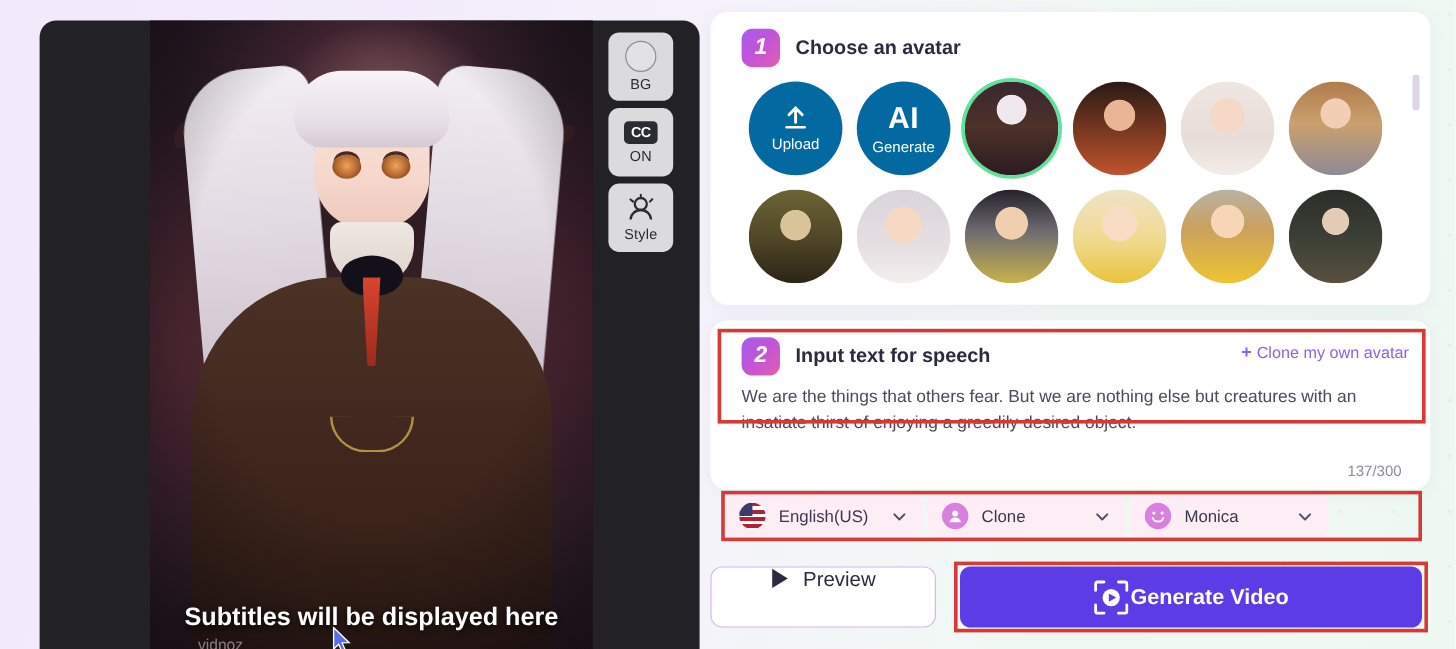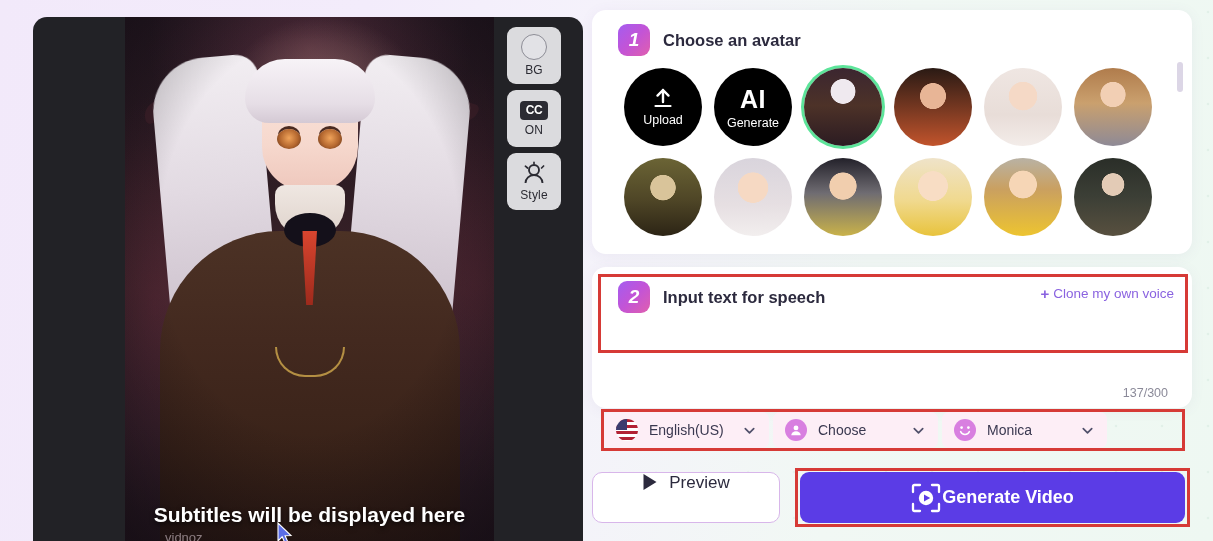--- a/index.html
+++ b/index.html
@@ -190,21 +190,21 @@
     column-gap: 0; row-gap: 10px;
   }
   .av-cell { width: 90px; height: 80px; display: flex; justify-content: center; }
   .av {
     width: 78px; height: 78px; border-radius: 50%;
     overflow: hidden; cursor: pointer; position: relative;
     display: flex; flex-direction: column;
     align-items: center; justify-content: center;
   }
   .av.action {
-    background: #000000; color: #fff;
+    background: #0369a1; color: #fff;
   }
   .av .act-label { font-size: 12.5px; margin-top: 2px; }
   .av .ai-text { font-size: 25px; font-weight: 700; letter-spacing: .5px; }
   .av.selected { box-shadow: 0 0 0 3px #5de49a; }
   .scroll-track {
     position: absolute; right: 9px; top: 52px;
     width: 6px; height: 182px; border-radius: 3px; background: transparent;
   }
   .scroll-thumb {
     width: 6px; height: 30px; border-radius: 3px;
@@ -399,23 +399,24 @@
 </div>
 
 <div class="card" id="speech-card">
   <div class="step-head">
     <div class="step-badge">2</div>
     <div class="step-title">Input text for speech</div>
   </div>
 
   <div class="clone-link">
     <span class="plus">+</span>
-    <span>Clone my own voice</span>
-  </div>
-
+    <span>Clone my own avatar</span>
+  </div>
+
+  <div class="speech-text">We are the things that others fear. But we are nothing else but creatures with an insatiate thirst of enjoying a greedily desired object.</div>
 
   <div class="char-count">137/300</div>
 </div>
 
 <div class="dd-row">
 
   <div class="dd">
     <span class="flag"></span>
     <span class="dd-label">English(US)</span>
     <svg class="chev" width="15" height="15" viewBox="0 0 16 16">
@@ -423,21 +424,21 @@
     </svg>
   </div>
 
   <div class="dd">
     <span class="av-dot">
       <svg width="14" height="14" viewBox="0 0 16 16">
         <circle cx="8" cy="5.6" r="2.8" fill="#fff"></circle>
         <path d="M2.6 14 a5.4 4.6 0 0 1 10.8 0 z" fill="#fff"></path>
       </svg>
     </span>
-    <span class="dd-label">Choose</span>
+    <span class="dd-label">Clone</span>
     <svg class="chev" width="15" height="15" viewBox="0 0 16 16">
       <path d="M3.5 6 L8 10.5 L12.5 6" fill="none" stroke="currentColor" stroke-width="1.8" stroke-linecap="round" stroke-linejoin="round"></path>
     </svg>
   </div>
 
   <div class="dd">
     <span class="smiley">
       <svg width="22" height="22" viewBox="0 0 22 22">
         <circle cx="7.6" cy="8.6" r="1.35" fill="#fff"></circle>
         <circle cx="14.4" cy="8.6" r="1.35" fill="#fff"></circle>

